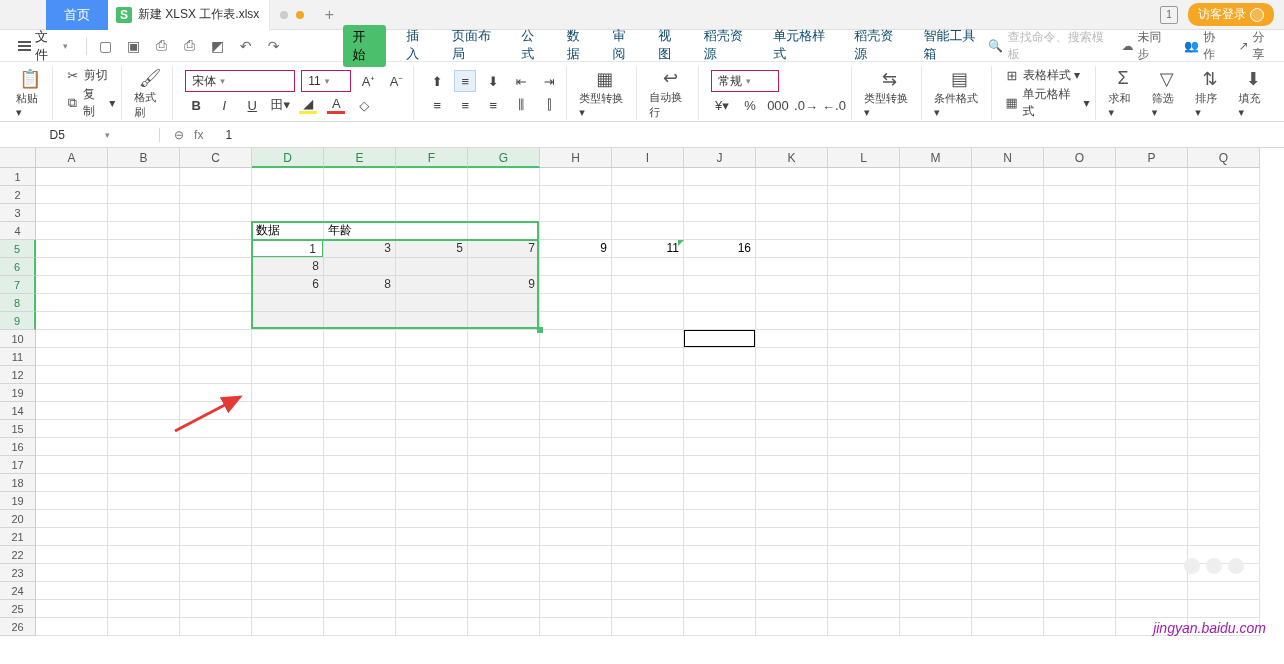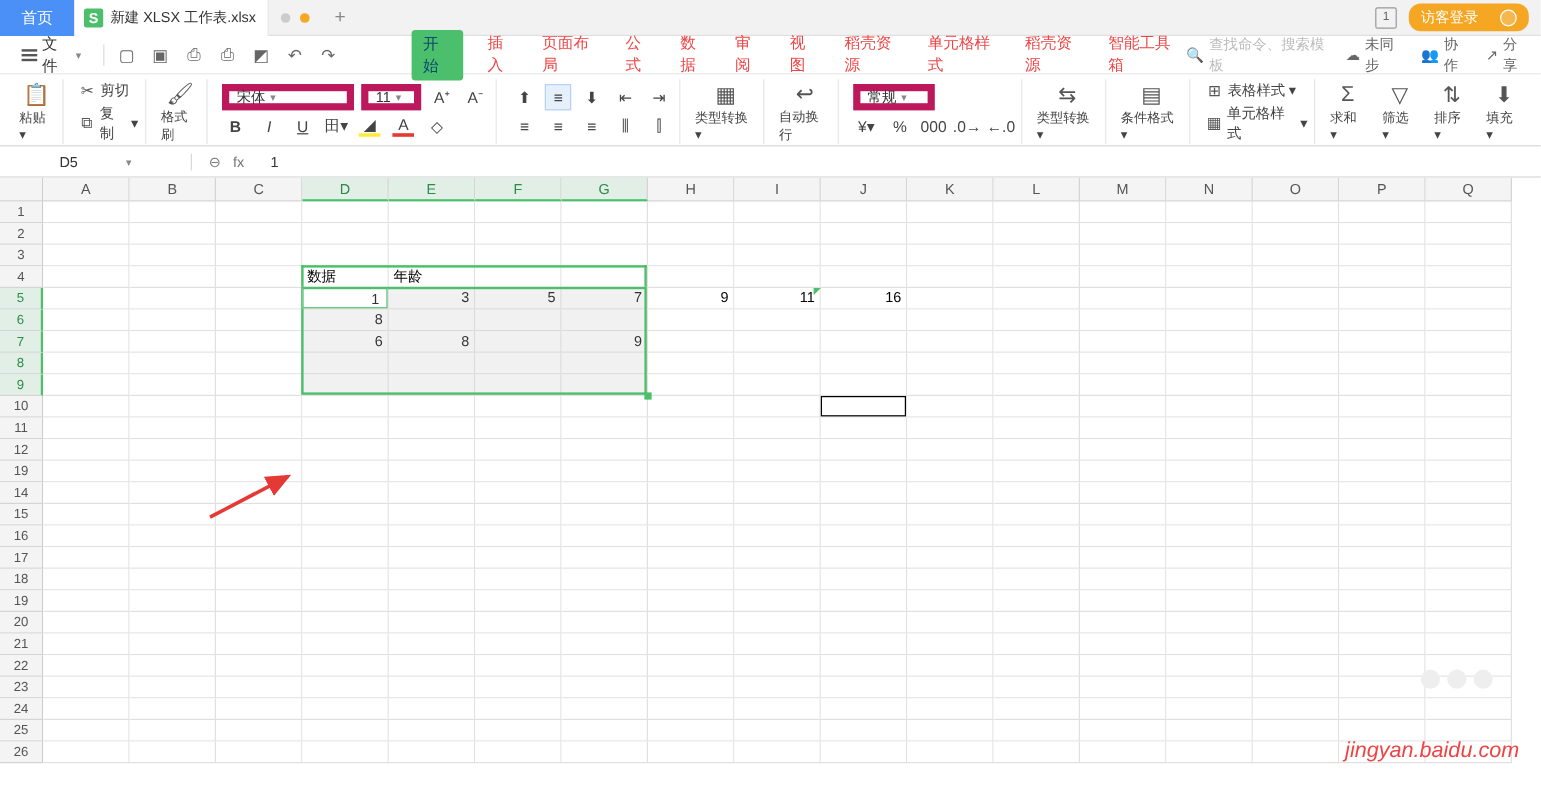--- a/index.html
+++ b/index.html
@@ -1,58 +1,58 @@
 <!DOCTYPE html>
 <html><head>
 <meta charset="utf-8">
 <style>
   * { box-sizing: border-box; margin: 0; padding: 0; font-family: "Microsoft YaHei", Arial, sans-serif; }
   body { width: 1284px; height: 664px; background: #fff; overflow: hidden; font-size: 12px; color: #333; position: relative; }
 
   
   .titlebar { display: flex; align-items: center; height: 30px; background: #f2f2f2; border-bottom: 1px solid #e0e0e0; }
-  .tab-home { background: #4a90f7; color: #fff; height: 30px; display: flex; align-items: center; padding: 0 18px; font-size: 13px; }
+  .tab-home { background: #4a90f7; color: #fff; height: 30px; display: flex; align-items: center; padding: 0 18px; font-size: 13px; margin-left: 46px; }
   .tab-file { height: 30px; display: flex; align-items: center; padding: 0 10px 0 8px; gap: 6px; background: #fff; border-right: 1px solid #e5e5e5; }
   .file-ico { width: 16px; height: 16px; background: #4bbf6b; border-radius: 2px; color: #fff; display: flex; align-items: center; justify-content: center; font-size: 10px; font-weight: bold; }
   .tab-file span { font-size: 12px; }
   .tab-dots { display: flex; gap: 8px; padding: 0 10px; align-items: center; }
   .dot { width: 8px; height: 8px; border-radius: 50%; }
   .dot.g { background: #ccc; }
   .dot.o { background: #f5a623; }
   .tab-add { width: 30px; text-align: center; font-size: 16px; color: #888; }
   .title-right { margin-left: auto; display: flex; align-items: center; gap: 10px; padding-right: 10px; }
   .title-ic { width: 18px; height: 18px; border: 1px solid #999; border-radius: 2px; display: flex; align-items: center; justify-content: center; font-size: 10px; color: #666; }
-  .login-btn { background: #f5a623; color: #fff; padding: 3px 10px; border-radius: 10px; font-size: 12px; display: flex; align-items: center; gap: 18px; }
+  .login-btn { background: #f5a623; color: #fff; padding: 3px 10px; border-radius: 10px; font-size: 12px; display: flex; align-items: center; gap: 4px; }
   .avatar { width: 14px; height: 14px; border-radius: 50%; background: #fff3; border: 1px solid #fff; }
 
   
   .menubar { display: flex; align-items: center; height: 32px; padding: 0 10px; gap: 4px; border-bottom: 1px solid #e8e8e8; }
   .menu-file { display: flex; align-items: center; gap: 4px; padding: 0 8px; font-size: 13px; color: #333; }
   .ham { display: inline-block; width: 14px; height: 10px; border-top: 2px solid #555; border-bottom: 2px solid #555; position: relative; }
   .ham::before { content: ""; position: absolute; top: 2px; left: 0; right: 0; border-top: 2px solid #555; }
   .menu-sep { width: 1px; height: 18px; background: #ddd; margin: 0 6px; }
   .qicons { display: flex; gap: 10px; align-items: center; }
   .qic { width: 18px; height: 18px; display: flex; align-items: center; justify-content: center; color: #666; font-size: 14px; }
   .menutabs { display: flex; gap: 18px; margin-left: 14px; font-size: 13px; }
-  .menutab { color: #ef4444; padding: 2px 2px; }
-  .menutab.active { background: #4bbf6b; color: #0c4a6e; padding: 3px 10px; border-radius: 3px; margin-left: 42px; }
+  .menutab { color: #0c4a6e; padding: 2px 2px; }
+  .menutab.active { background: #4bbf6b; color: #000000; padding: 3px 10px; border-radius: 3px; margin-left: 42px; }
   .menu-right { margin-left: auto; display: flex; align-items: center; gap: 14px; color: #888; }
   .search-box { color: #bbb; font-size: 12px; display: flex; align-items: center; gap: 4px; }
   .sync { display: flex; align-items: center; gap: 4px; color: #666; }
 
   
   .ribbon { display: flex; height: 60px; border-bottom: 1px solid #d8d8d8; padding: 4px 10px 0; gap: 6px; align-items: flex-start; }
   .rgroup { display: flex; flex-direction: column; gap: 2px; padding: 0 6px; border-right: 1px solid #e5e5e5; height: 54px; justify-content: center; }
   .rgroup.norule { border-right: none; }
   .rrow { display: flex; align-items: center; gap: 6px; }
   .rbtn { display: flex; align-items: center; gap: 3px; font-size: 12px; color: #444; }
   .ric { width: 16px; height: 16px; display: inline-flex; align-items: center; justify-content: center; font-size: 13px; color: #555; }
   .big { flex-direction: column; font-size: 11px; gap: 1px; }
   .big .ric { width: 22px; height: 22px; font-size: 18px; }
-  .combo { border: 6px solid #be185d; height: 22px; display: flex; align-items: center; padding: 0 6px; font-size: 12px; background: #fff; gap: 4px; }
+  .combo { border: 1px solid #be185d; height: 22px; display: flex; align-items: center; padding: 0 6px; font-size: 12px; background: #fff; gap: 4px; }
   .combo .dd { color: #888; font-size: 9px; }
   .icbtn { width: 22px; height: 22px; border: 1px solid transparent; display: flex; align-items: center; justify-content: center; font-size: 13px; color: #444; }
   .icbtn.sel { background: #e6f0fb; border-color: #b5d3f0; }
   .colorbar { width: 18px; height: 3px; display: block; }
 
   
   .fxbar { display: flex; align-items: center; height: 26px; border-bottom: 1px solid #d8d8d8; }
   .namebox { width: 160px; border-right: 1px solid #d8d8d8; display: flex; align-items: center; justify-content: center; gap: 40px; padding: 0 8px; font-size: 12px; }
   .namebox .dd { color: #888; font-size: 9px; }
   .fxicons { display: flex; align-items: center; gap: 10px; padding: 0 14px; color: #777; }
@@ -77,21 +77,21 @@
   .active-cell { position: absolute; border: 1px solid #4bbf6b; background: #fff; pointer-events: none; }
   .tri { position: absolute; width: 0; height: 0; border-left: 6px solid transparent; border-top: 6px solid #4bbf6b; pointer-events: none; }
 
   
   .arrow { position: absolute; width: 80px; height: 40px; pointer-events: none; }
   .arrow svg { width: 100%; height: 100%; }
 
   
   .wm { position: absolute; right: 18px; bottom: 28px; text-align: right; color: #d9d9d9; pointer-events: none; }
   .wm .big { font-size: 34px; font-weight: bold; letter-spacing: 1px; }
-  .wm .sm { font-size: 18px; font-style: italic; color: #ef4444; }
+  .wm .sm { font-size: 14px; font-style: italic; color: #a21caf; }
   .paws { position: absolute; right: 40px; bottom: 90px; display: flex; gap: 6px; }
   .paw { width: 16px; height: 16px; border-radius: 50%; background: #eee; }
 </style>
 </head>
 <body>
 
 <div class="titlebar">
   <div class="tab-home">首页</div>
   <div class="tab-file">
     <span class="file-ico">S</span>

